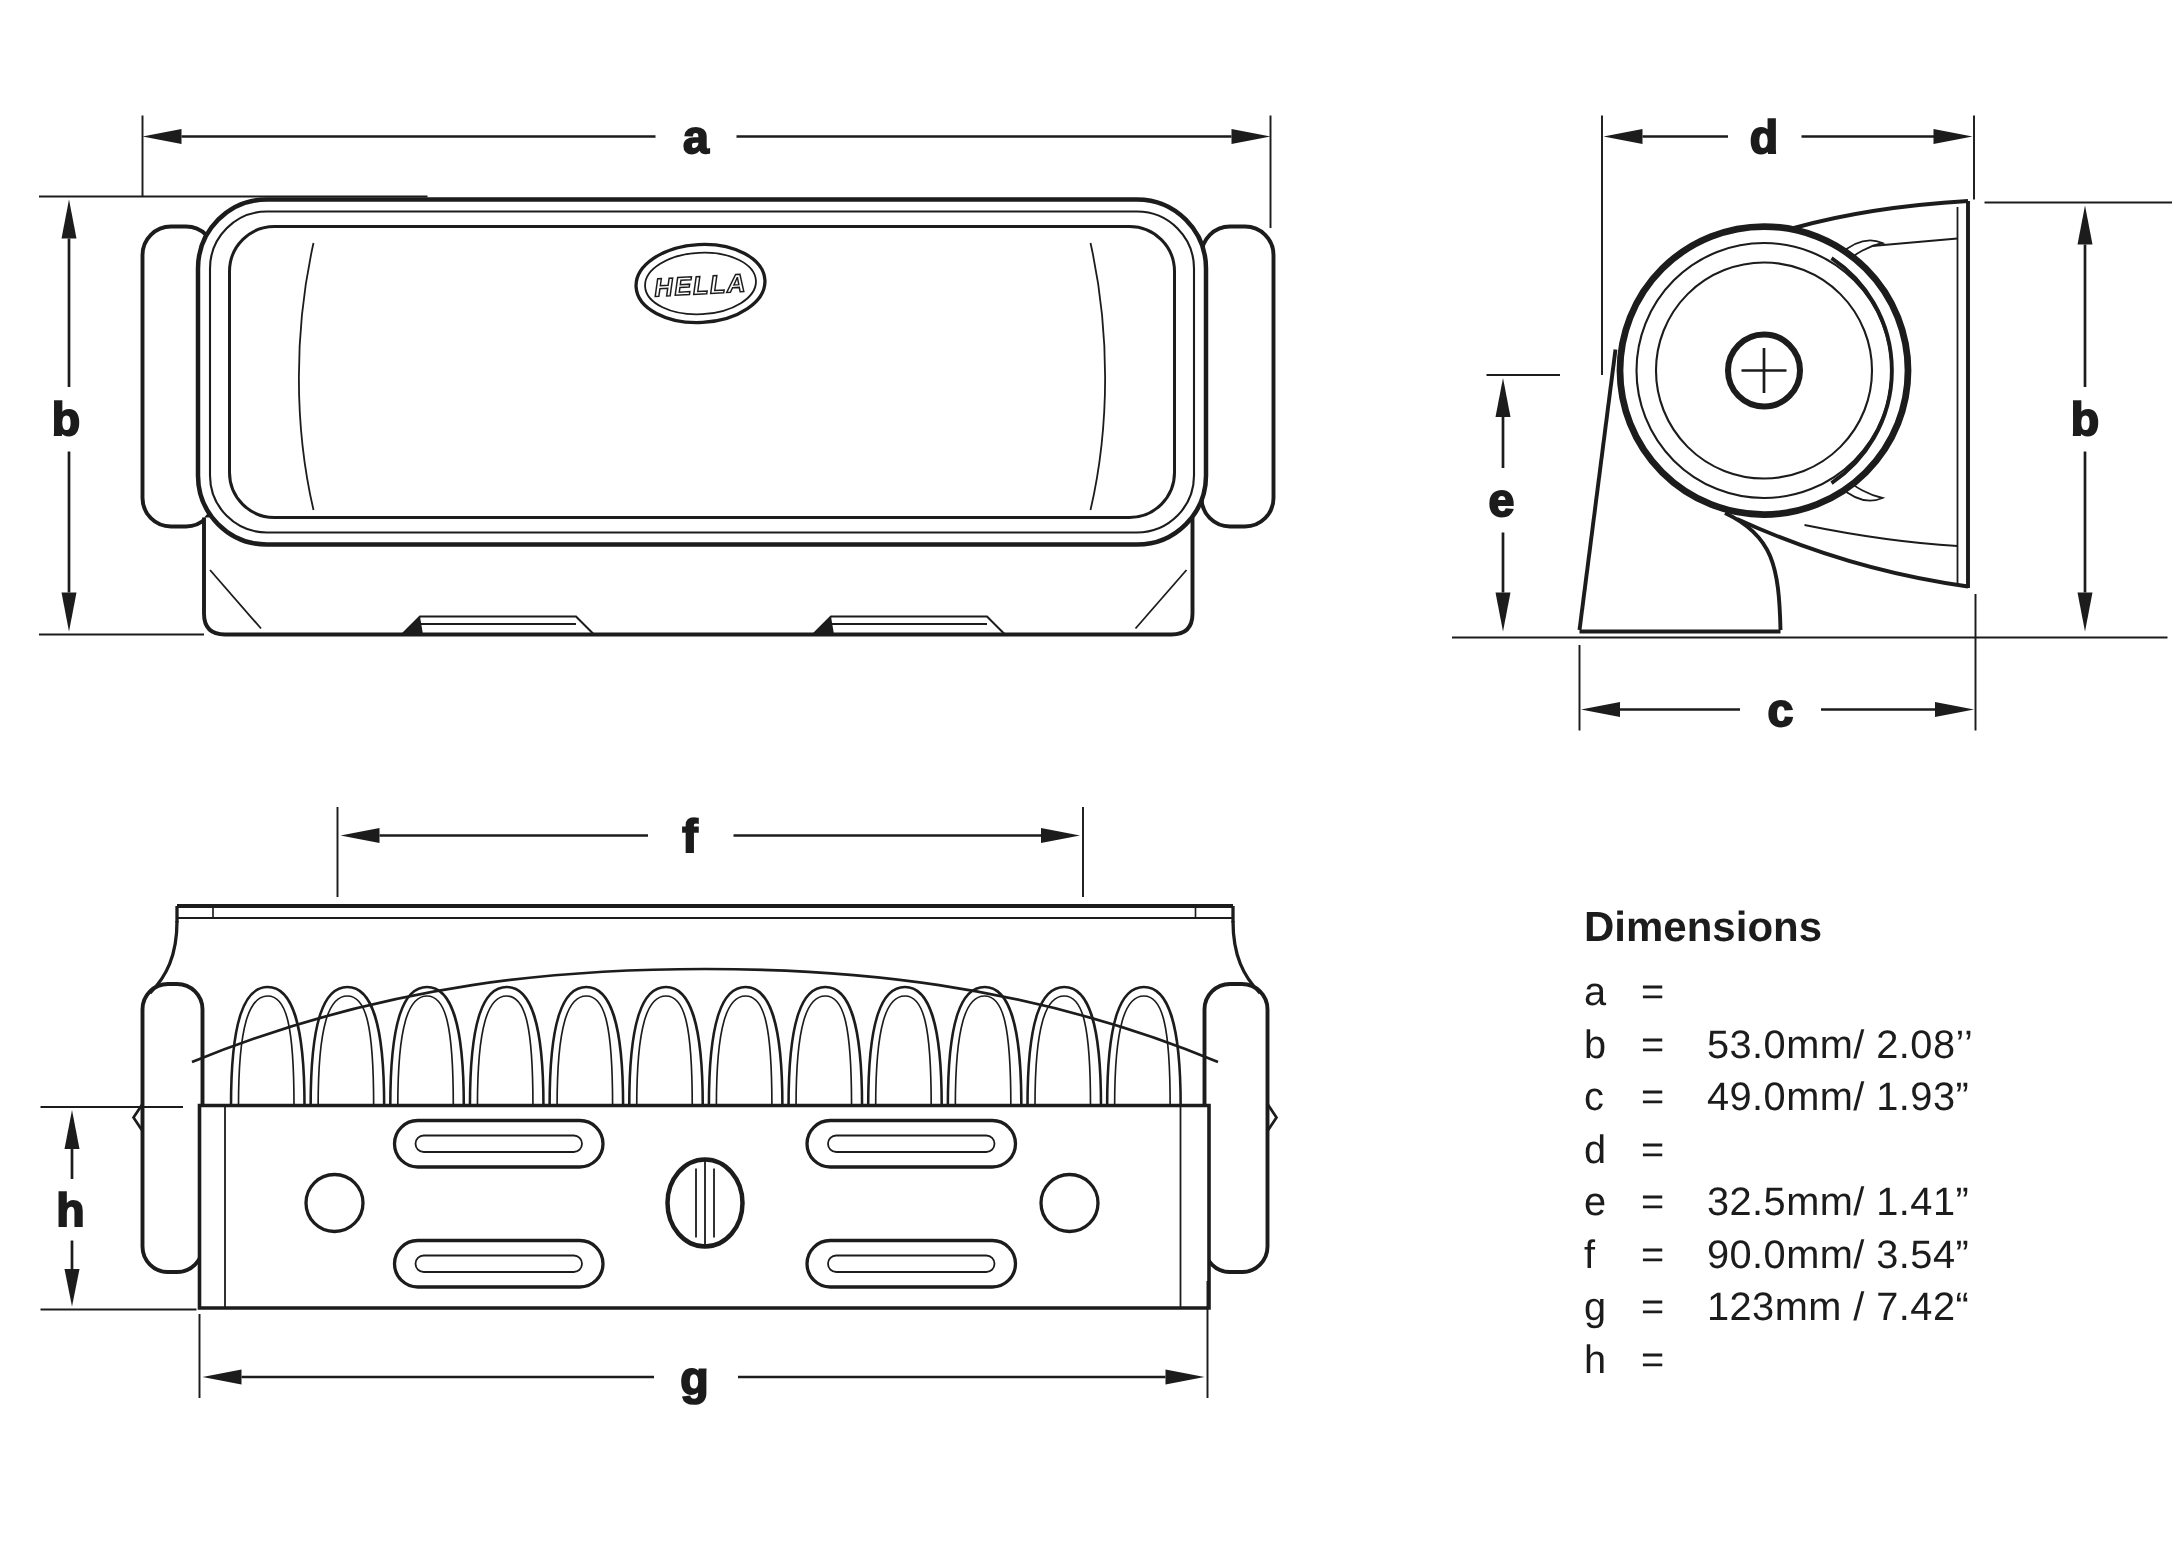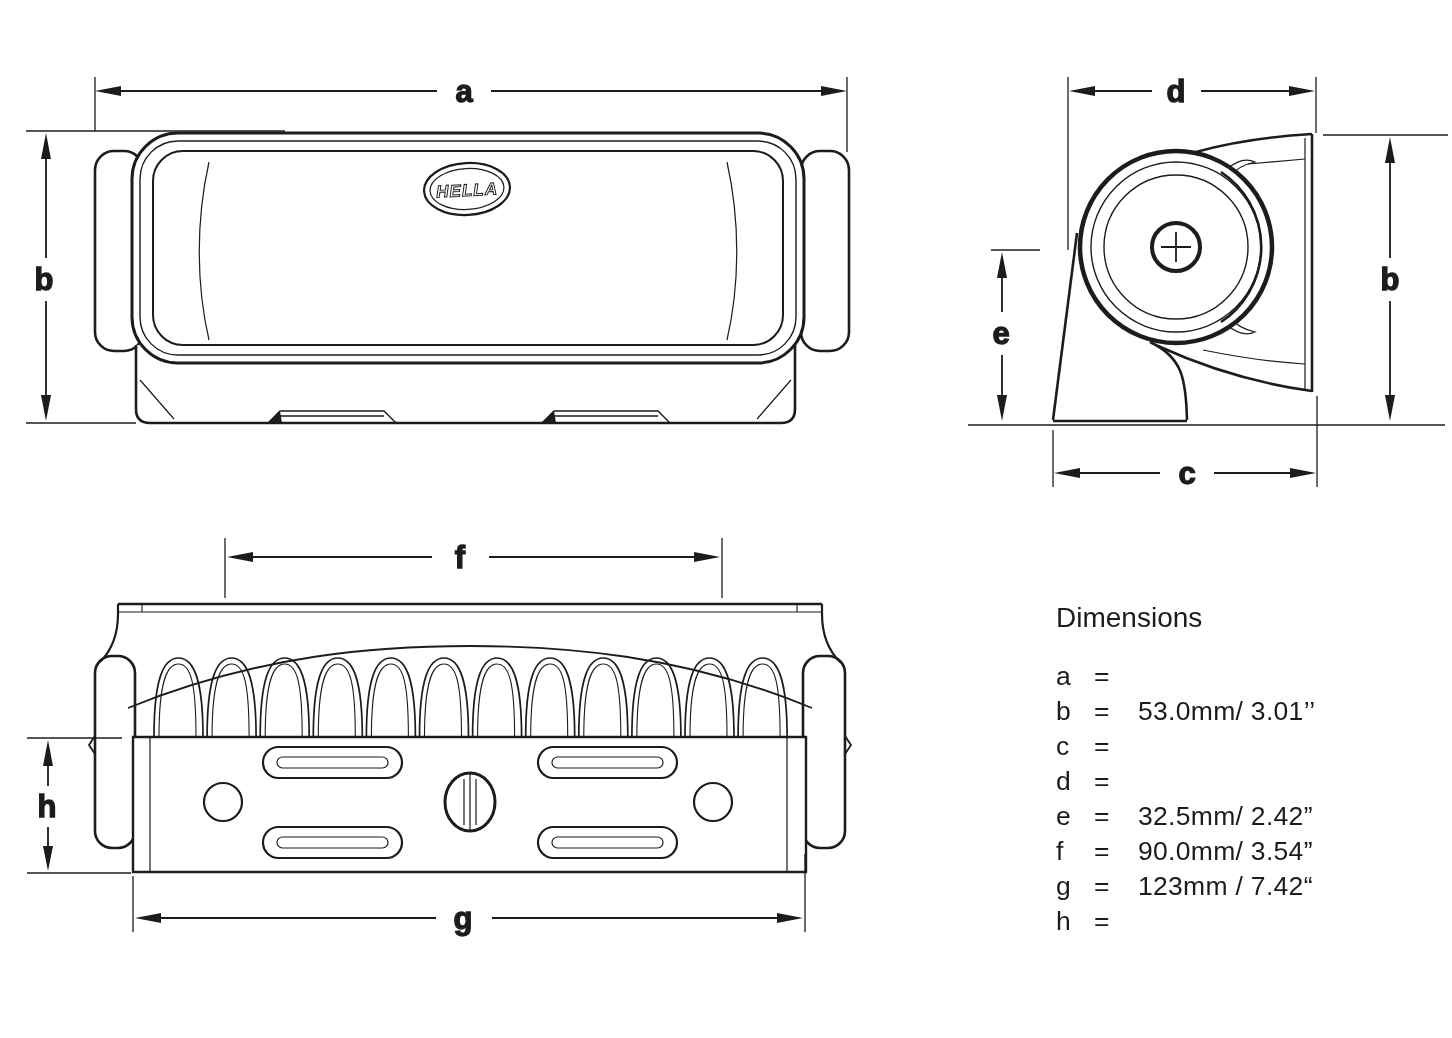--- a/index.html
+++ b/index.html
@@ -3,21 +3,21 @@
 <meta charset="utf-8">
 <style>
   html,body{margin:0;padding:0;background:#ffffff;}
   #stage{position:relative;width:1452px;height:1038px;background:#ffffff;overflow:hidden;
          font-family:"Liberation Sans", sans-serif;}
   svg{position:absolute;left:0;top:0;}
   svg text{font-family:"Liberation Sans", sans-serif;font-weight:600;font-size:31px;fill:#1c1c1c;}
   svg text.logo{font-size:17px;font-style:italic;font-weight:bold;fill:#ffffff;stroke:#1c1c1c;
                 stroke-width:1;letter-spacing:1px;}
   .dims-table{position:absolute;left:1056px;top:602px;color:#1c1c1c;}
-  .dims-title{font-size:28px;font-weight:normal;margin:0 0 25px 0;}
+  .dims-title{font-size:28px;font-weight:bold;margin:0 0 10px 0;}
   .dim-row{display:grid;grid-template-columns:38px 44px auto;font-size:26.5px;line-height:35px;
            font-weight:500;white-space:nowrap;}
   .dim-row .v{letter-spacing:0.3px;}
 </style>
 </head>
 <body>
 
 <div id="stage">
 
 <svg width="1452" height="1038" viewBox="0 0 1452 1038">
@@ -223,34 +223,35 @@
 
   <div class="dims-table">
     <div class="dims-title">Dimensions</div>
     <div class="dim-row">
       <span class="k">a</span>
       <span class="eq">=</span>
     </div>
     <div class="dim-row">
       <span class="k">b</span>
       <span class="eq">=</span>
-      <span class="v">53.0mm/ 3.01’’</span>
+      <span class="v">53.0mm/ 2.08’’</span>
     </div>
     <div class="dim-row">
       <span class="k">c</span>
       <span class="eq">=</span>
+      <span class="v">49.0mm/ 1.93”</span>
     </div>
     <div class="dim-row">
       <span class="k">d</span>
       <span class="eq">=</span>
     </div>
     <div class="dim-row">
       <span class="k">e</span>
       <span class="eq">=</span>
-      <span class="v">32.5mm/ 2.42”</span>
+      <span class="v">32.5mm/ 1.41”</span>
     </div>
     <div class="dim-row">
       <span class="k">f</span>
       <span class="eq">=</span>
       <span class="v">90.0mm/ 3.54”</span>
     </div>
     <div class="dim-row">
       <span class="k">g</span>
       <span class="eq">=</span>
       <span class="v">123mm / 7.42“</span>

